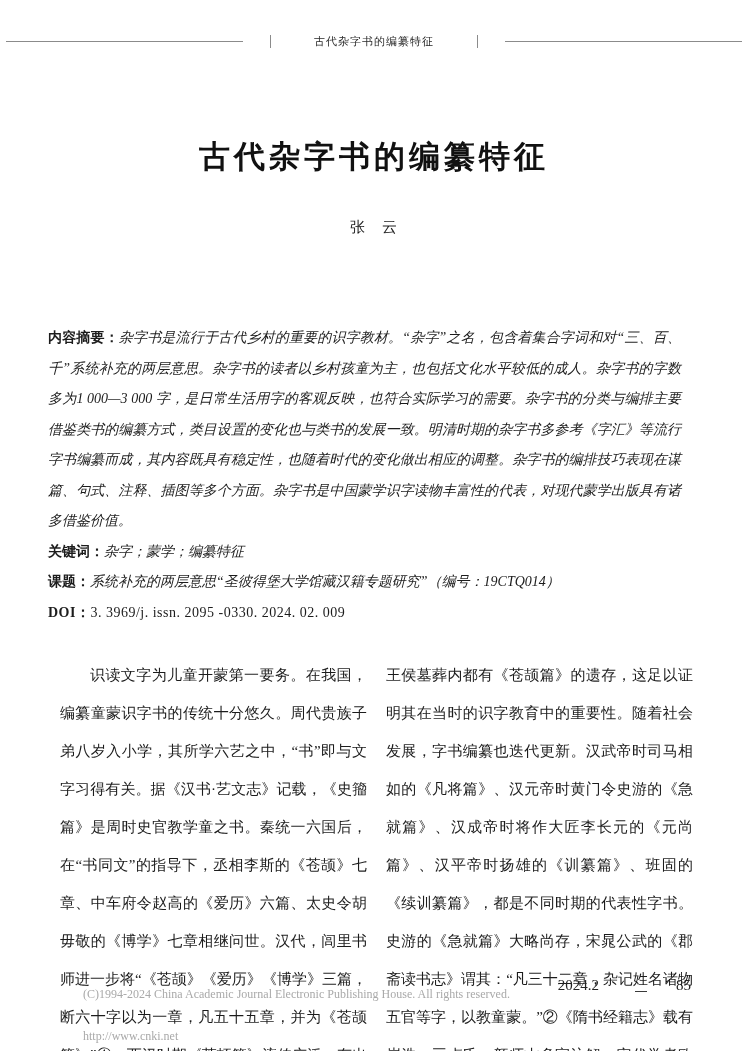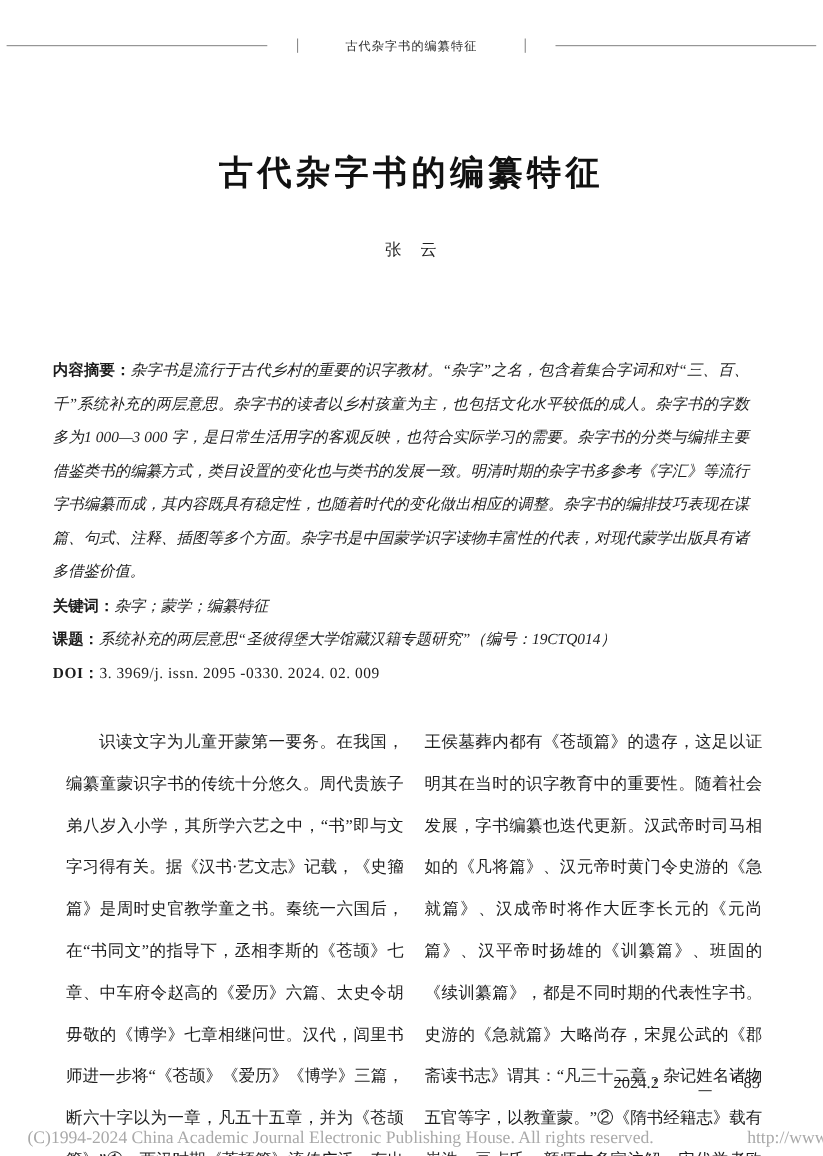--- a/index.html
+++ b/index.html
@@ -69,23 +69,23 @@
   }
   .pg-underscore {
     display: inline-block; width: 12px; height: 1px;
     background: #3a3a3a; margin: 0 2px 0 9px;
     align-self: flex-end; margin-bottom: 2px;
   }
 
   
   .copyright {
     position: absolute; bottom: 7px; left: 25px; right: 20px;
-    color: #a9a9a9; font-size: 16px;
+    color: #a9a9a9; font-size: 12px;
     white-space: nowrap;
-    display: flex; align-items: baseline;
+    display: flex; align-items: baseline; flex-direction: column;
   }
   .copyright .url { margin-left: 58px; color: #a9a9a9; text-decoration: none; }
 </style>
 </head>
 <body>
 
 <header class="running-head">
   <div class="rule"></div>
   <div class="tick"></div>
   <div class="head-title">古代杂字书的编纂特征</div>

